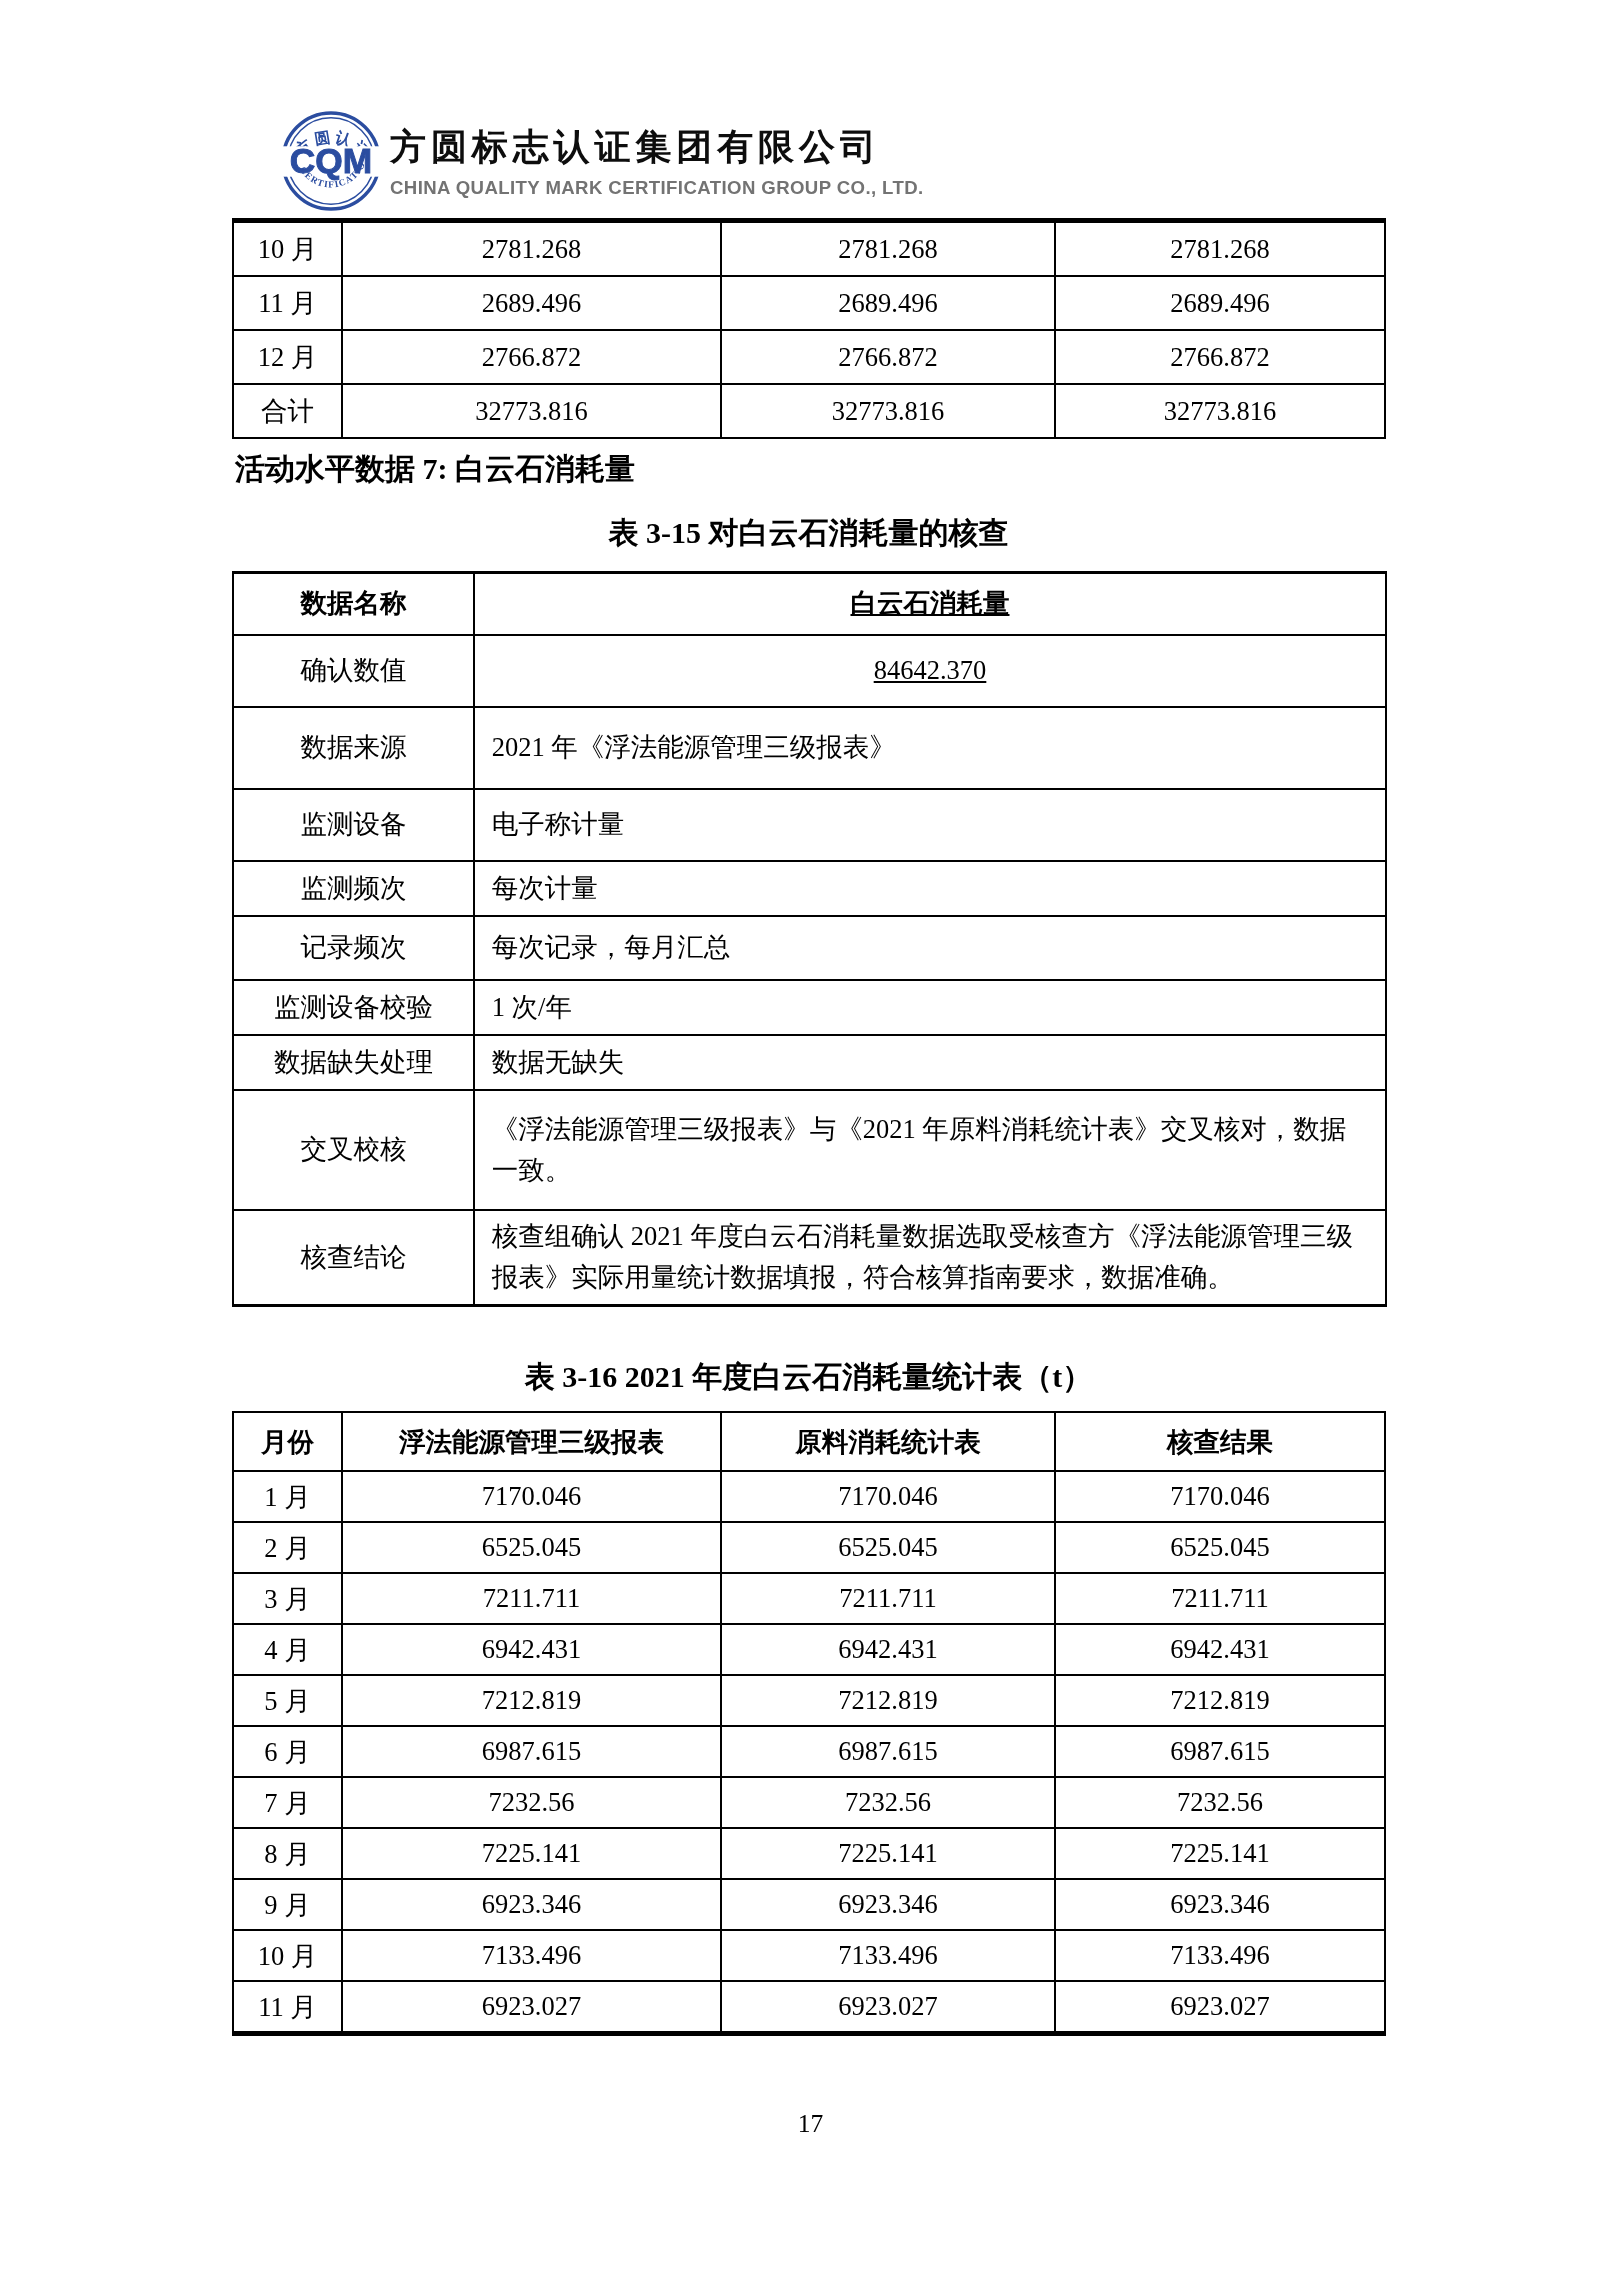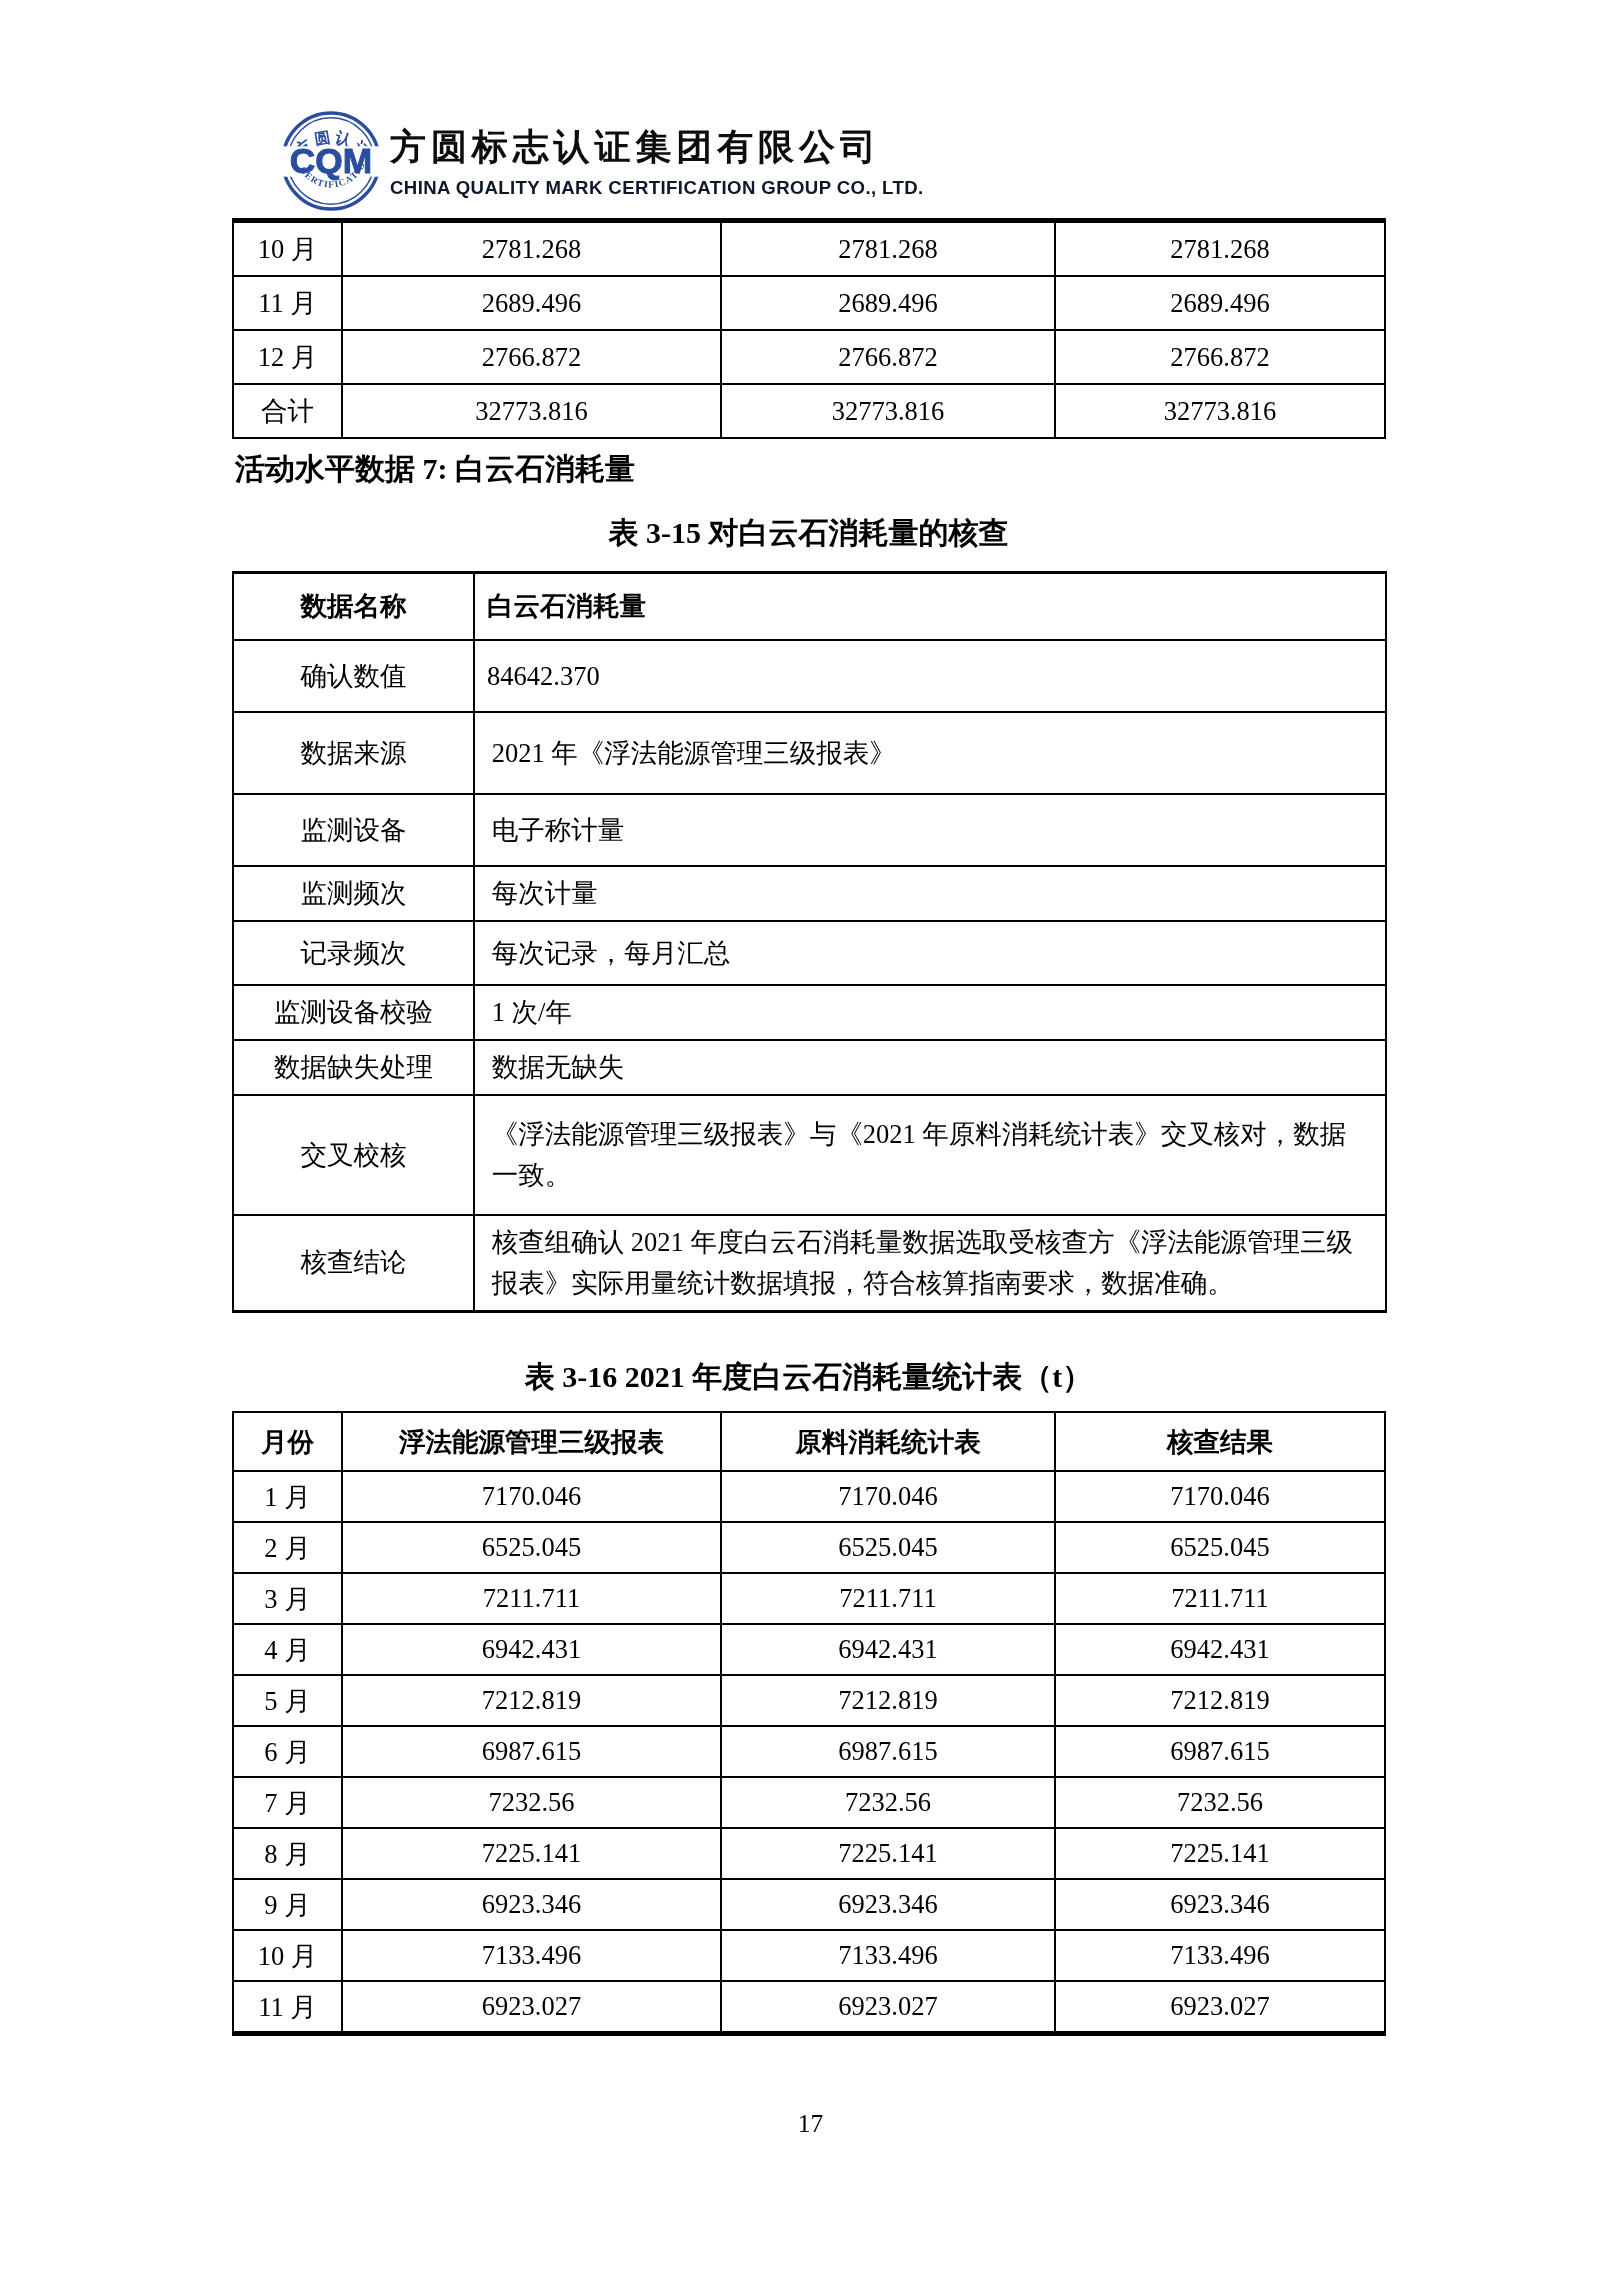--- a/index.html
+++ b/index.html
@@ -13,21 +13,21 @@
   .logo-badge{left:280px;top:110px;width:102px;height:102px;}
   .logo-badge svg{overflow:visible;}
   .company{left:390px;top:123px;width:990px;}
   .company-cn{
     font-size:36px;font-weight:bold;letter-spacing:4.9px;white-space:nowrap;
     color:#0d0d0d;
   }
   .company-en{
     font-family:"Liberation Sans","DejaVu Sans",sans-serif;
     font-size:18.6px;font-weight:bold;letter-spacing:0.4px;white-space:nowrap;
-    margin-top:4.9px;color:#0f172a;
+    margin-top:4.9px;color:#737373;
   }
 
   
   table{border-collapse:collapse;table-layout:fixed;}
   td,th{padding:0;font-size:26.5px;font-weight:normal;overflow:hidden;}
 
   
   .cont-table{left:232px;top:218px;width:1153px;}
   .cont-table td{
     border:2px solid #000;border-top:2.9px solid #000;border-bottom:2.9px solid #000;
@@ -41,21 +41,21 @@
   .t15-title{top:513px;}
   .t16-title{top:1357px;}
 
   
   .t15{left:232px;top:571px;width:1153px;}
   .t15 td{border:2px solid #000;line-height:41px;}
   .t15 tr:first-child td{border-top:3.9px solid #000;}
   .t15 tr:last-child td{border-bottom:3.9px solid #000;}
   .t15 .lbl{text-align:center;width:241px;}
   .t15 .val{text-align:left;padding:5.9px 21.6px 5.9px 16.7px;}
-  .t15 .c{text-align:left;padding:12px;}
+  .t15 .c{text-align:center;padding:0;text-decoration:underline;}
   .t15 .hdr{font-weight:bold;}
 
   
   .t16{left:232px;top:1411px;width:1153px;}
   .t16 td,.t16 th{border:2px solid #000;text-align:center;}
   .t16 thead th{height:57px;font-weight:bold;border-top:2.9px solid #000;border-bottom:2.9px solid #000;}
   .t16 tbody td{height:49px;}
   .t16 tbody tr:last-child td{border-bottom:5.9px solid #000;}
 
   .col-month{width:109px;}

